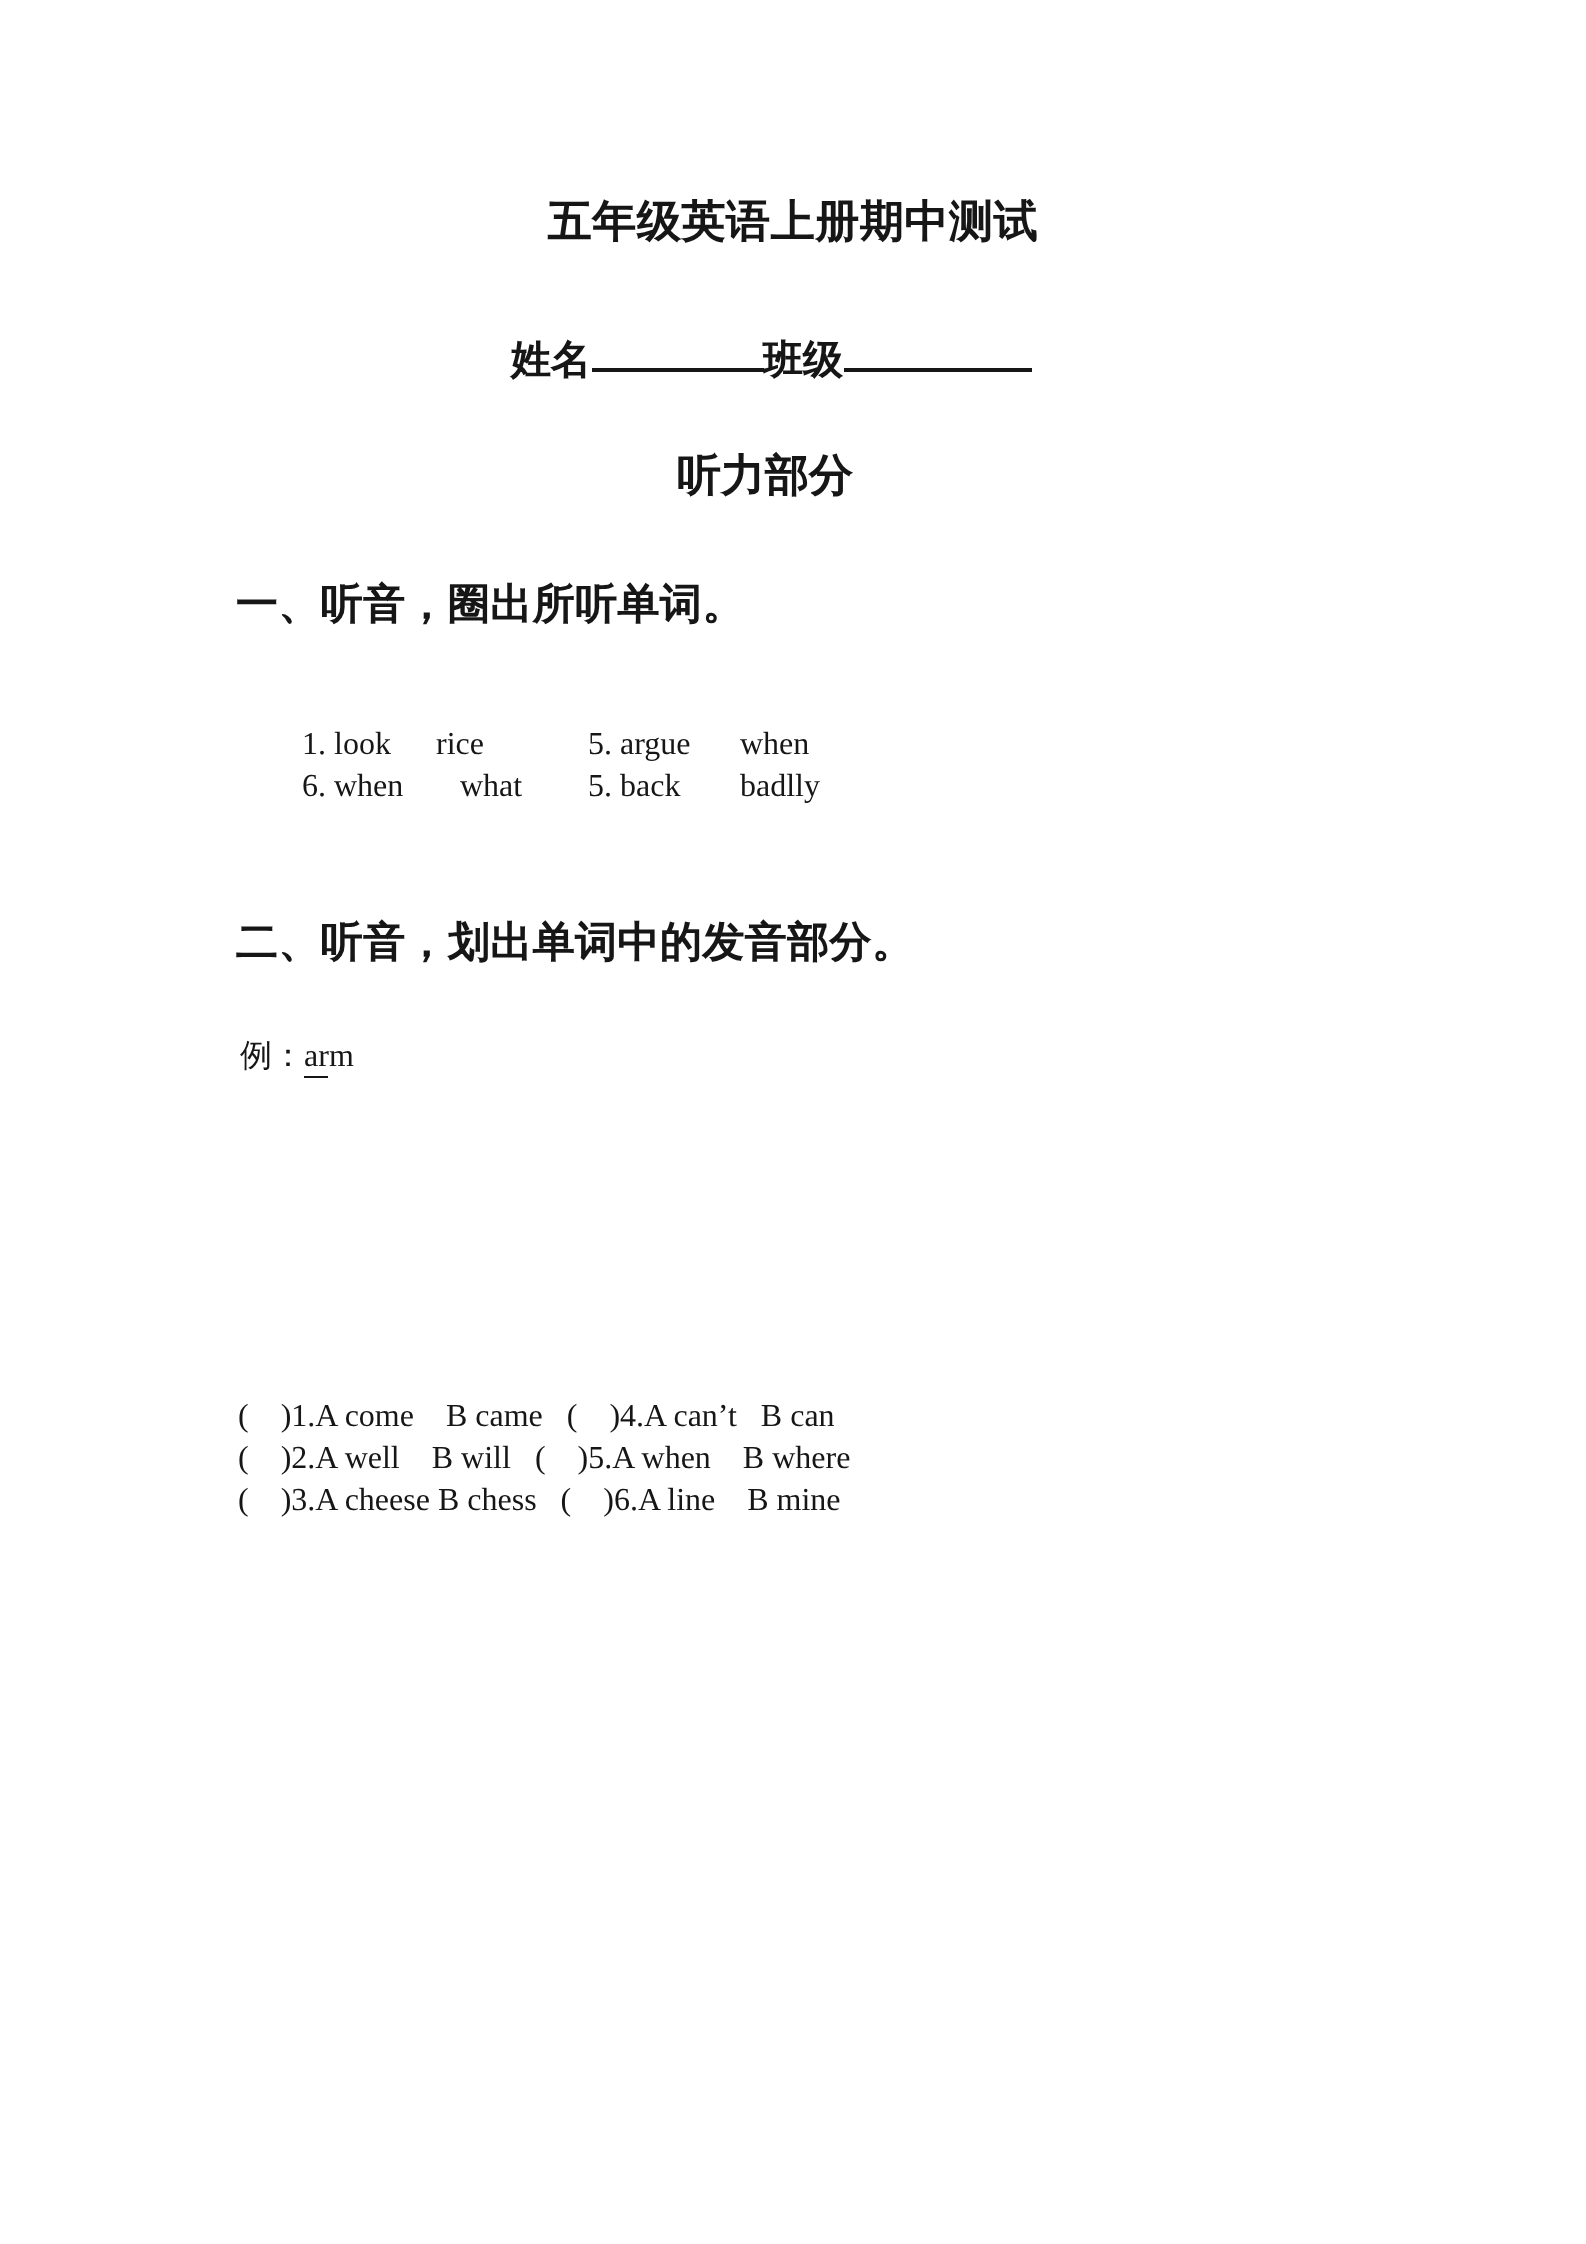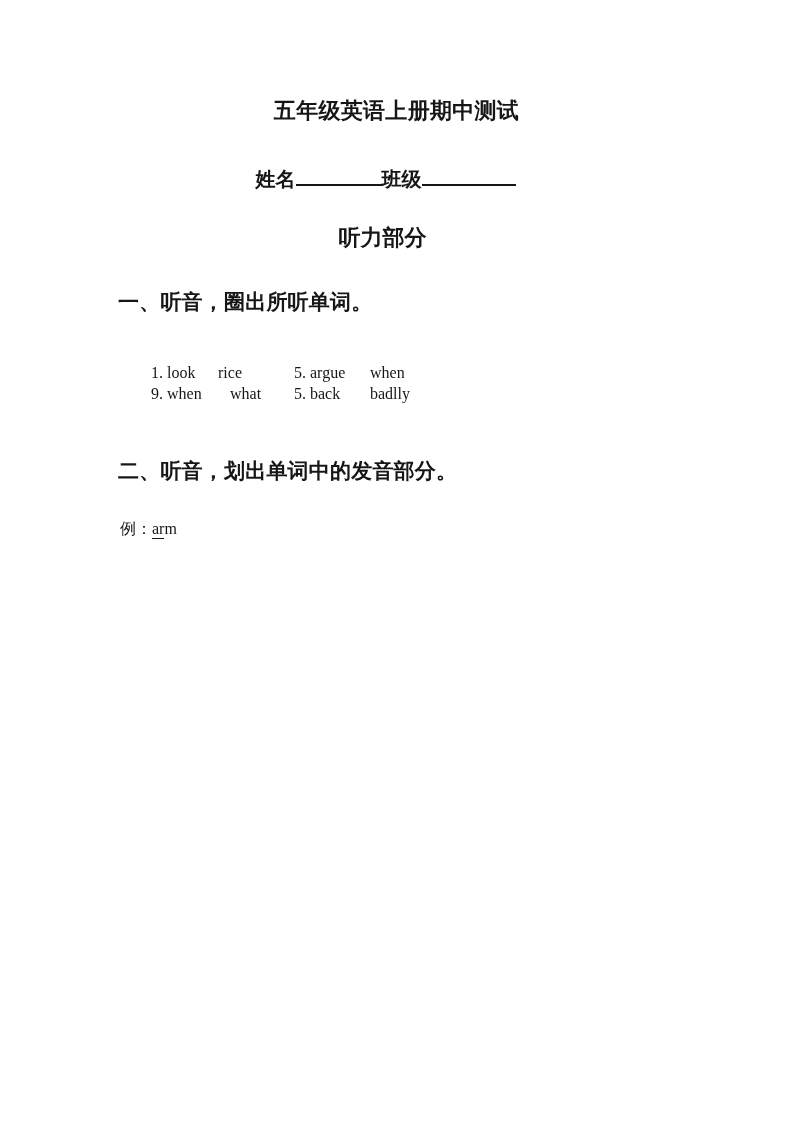--- a/index.html
+++ b/index.html
@@ -70,27 +70,32 @@
   <div class="sec-heading" id="h1">一、听音，圈出所听单词。</div>
 
   <div class="wordlist" id="s1-rows">
     <div class="row">
       <span class="cell">1. look</span>
       <span class="cell">rice</span>
       <span class="cell">5. argue</span>
       <span class="cell">when</span>
     </div>
     <div class="row">
-      <span class="cell">9. when</span>
+      <span class="cell">6. when</span>
       <span class="cell">   what</span>
       <span class="cell">5. back</span>
       <span class="cell">badlly</span>
     </div>
   </div>
 
   <div class="sec-heading" id="h2">二、听音，划出单词中的发音部分。</div>
 
   <div class="example-line"><span>例：</span><span class="ul-part">ar</span><span>m</span></div>
 
 
 
+  <div class="optlist">
+    <div class="line">(    )1.A come    B came   (    )4.A can’t   B can</div>
+    <div class="line">(    )2.A well    B will   (    )5.A when    B where</div>
+    <div class="line">(    )3.A cheese B chess   (    )6.A line    B mine</div>
+  </div>
 
 </div>
 
 </body></html>

